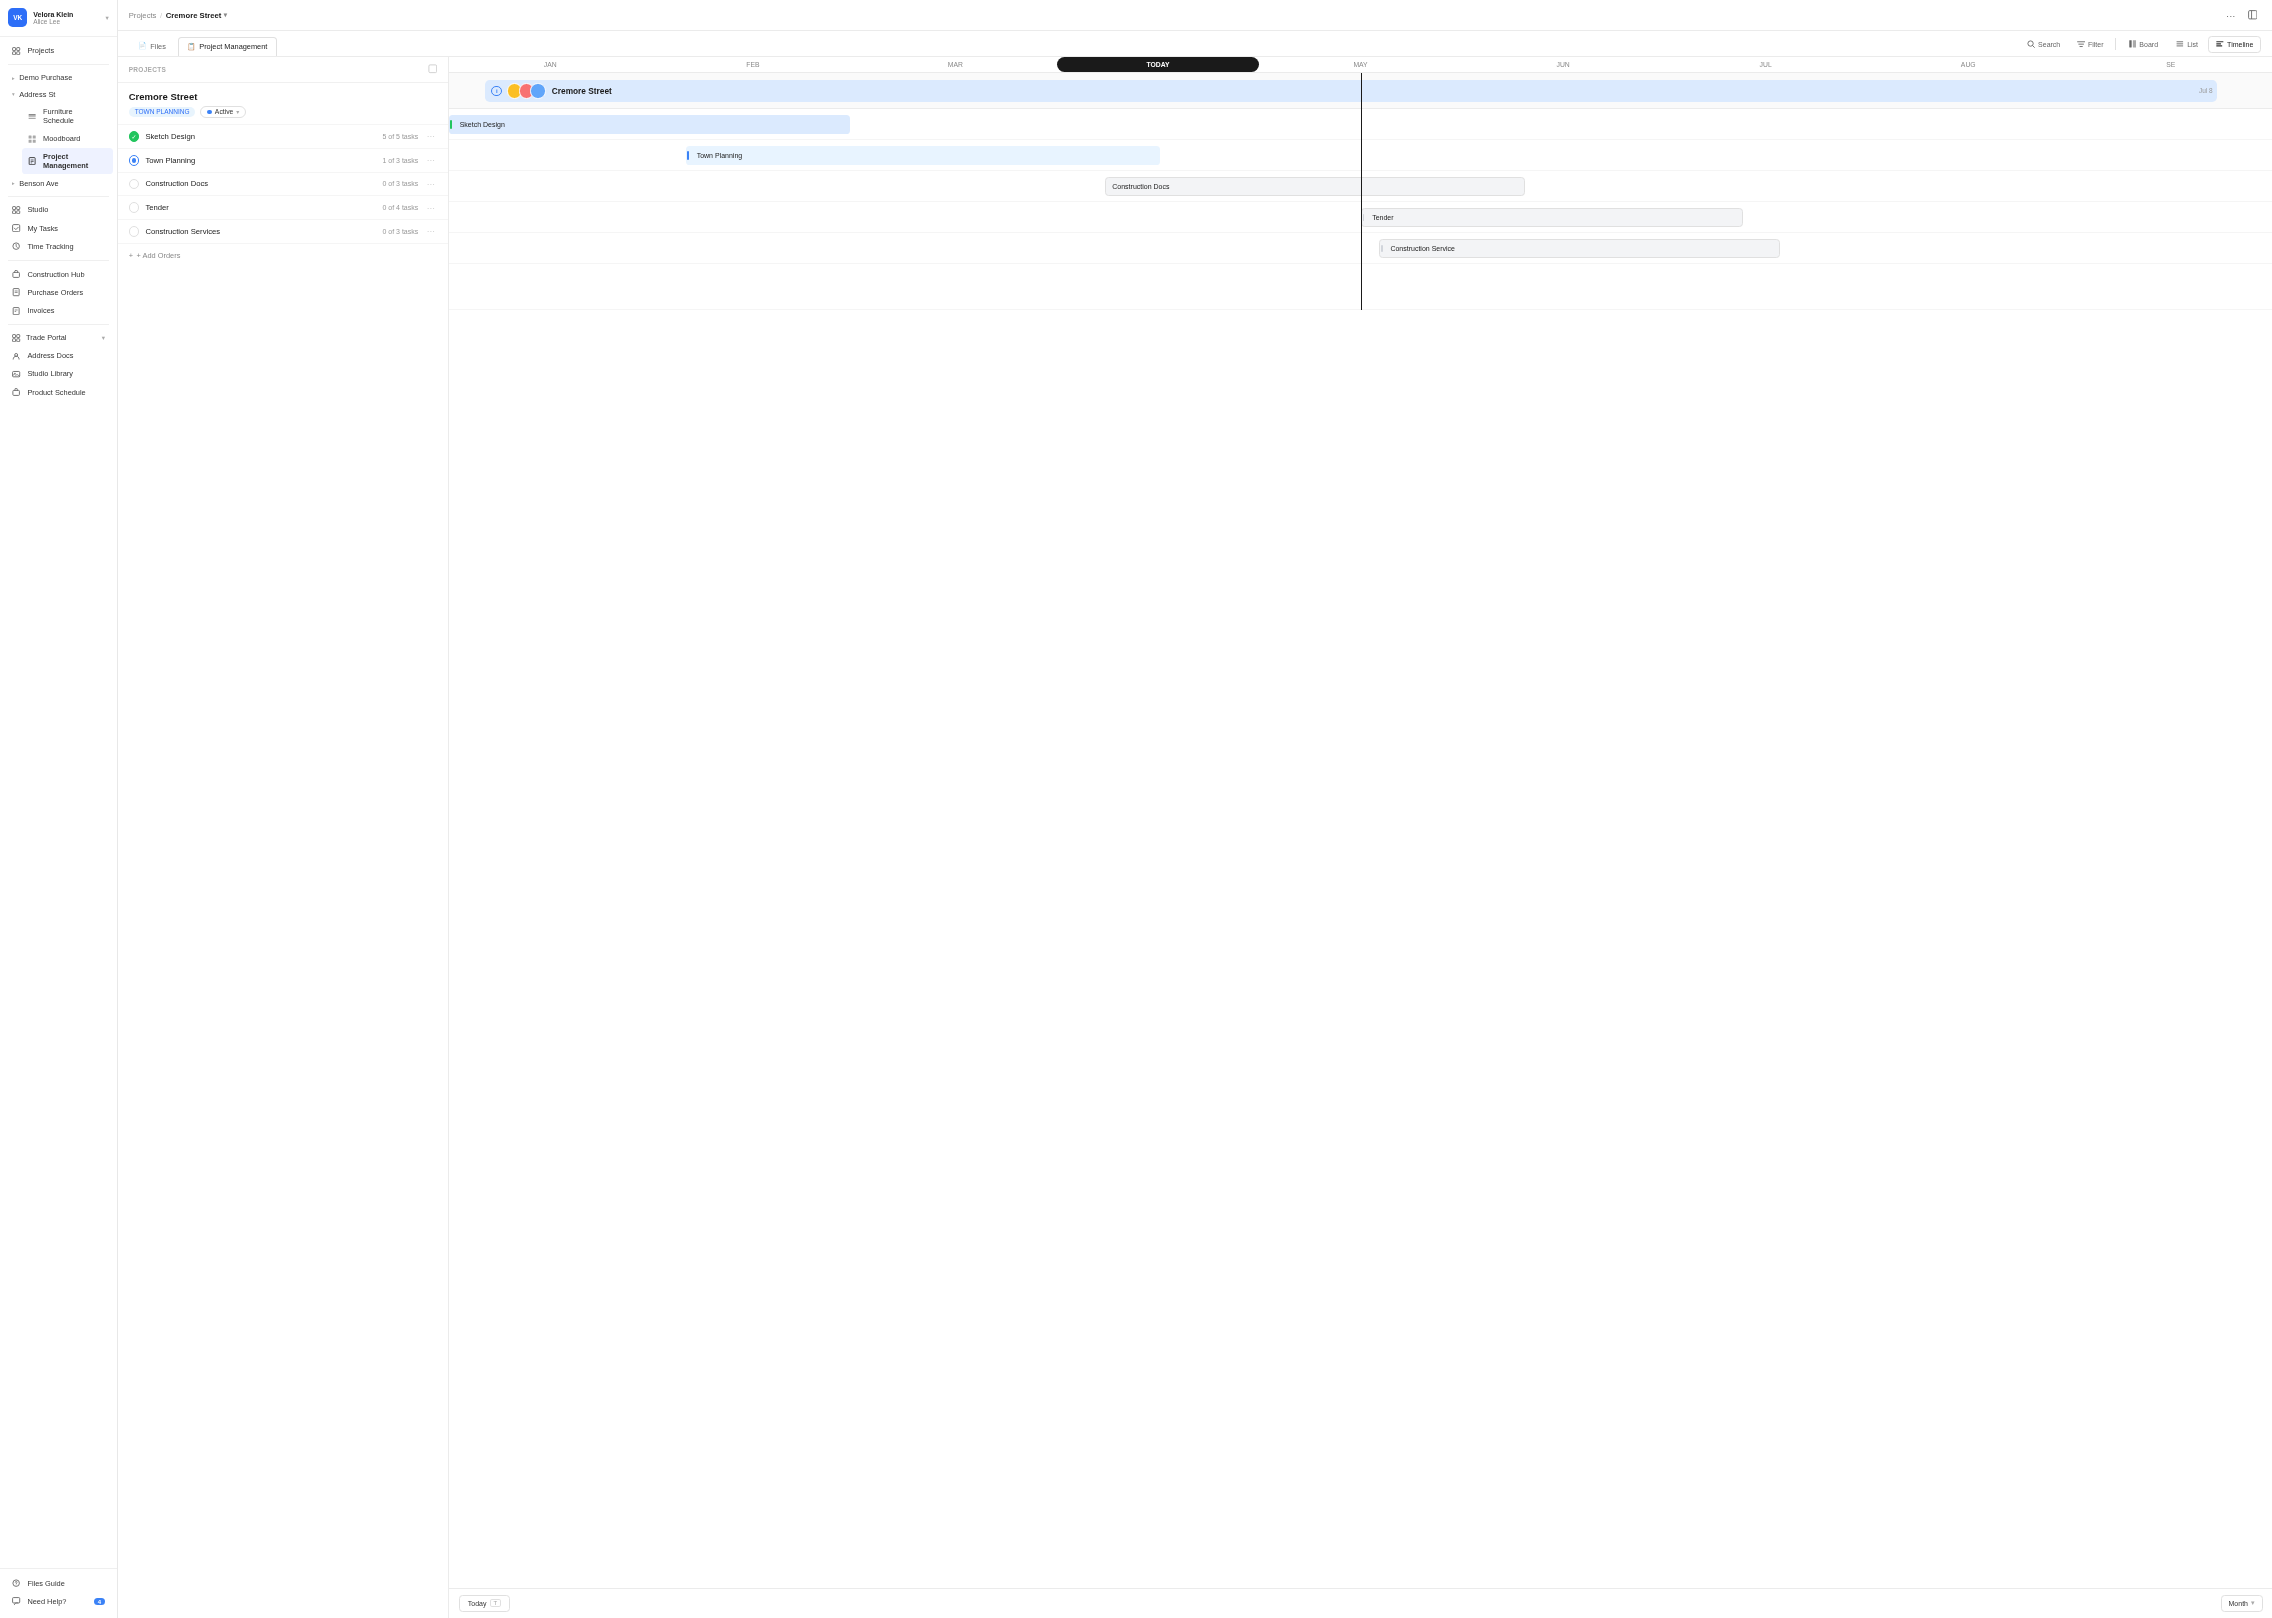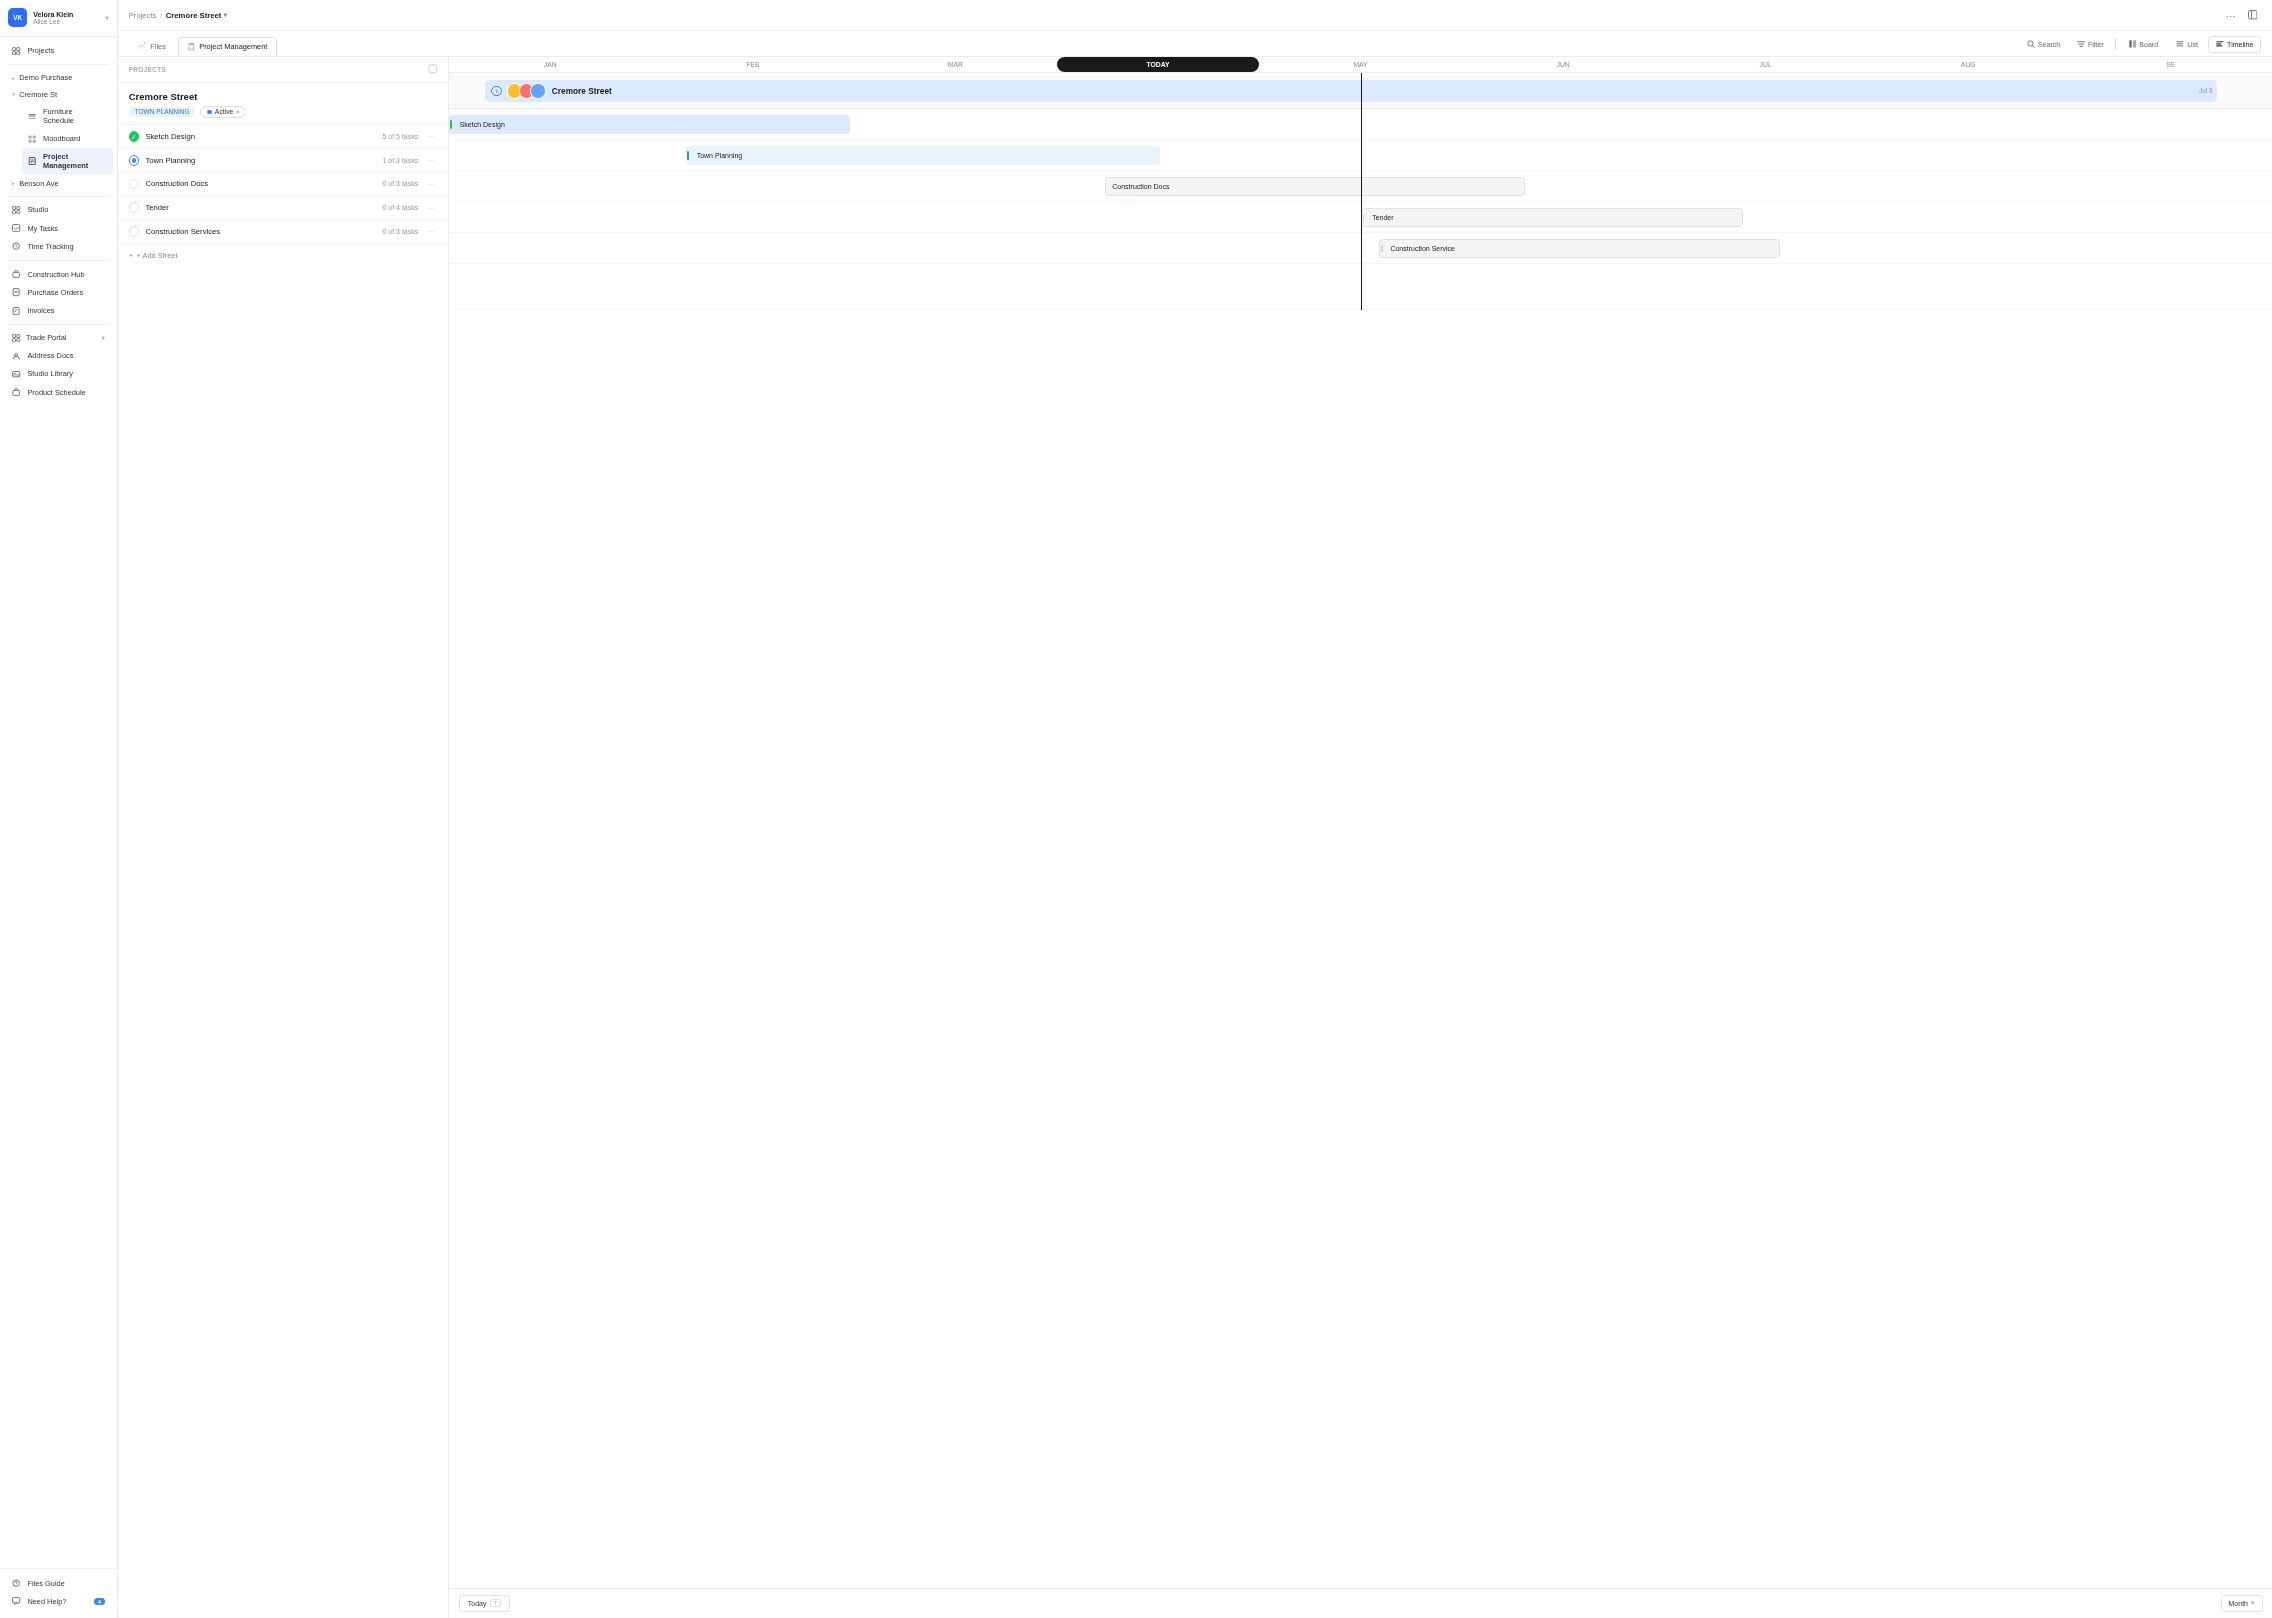--- a/index.html
+++ b/index.html
@@ -554,21 +554,21 @@
 
     <div class="sidebar-divider"></div>
 
     <div class="sidebar-group-header">
       <span class="sidebar-chevron">▸</span>
       <span>Demo Purchase</span>
     </div>
 
     <div class="sidebar-group-header">
       <span class="sidebar-chevron">▾</span>
-      <span>Cremore St</span>
+      <span>Address St</span>
     </div>
     <div class="sidebar-child">
       <div class="sidebar-item">
         <span class="sidebar-item-icon">
           <svg width="8.3" height="8.3" viewBox="0 0 14 14" fill="none">
               <rect x="1" y="4" width="12" height="2" rx="0.5" fill="#666"></rect>
               <rect x="1" y="7" width="12" height="2" rx="0.5" fill="#aaa"></rect>
               <rect x="1" y="10" width="12" height="2" rx="0.5" fill="#aaa"></rect>
             </svg>
         </span>
@@ -860,21 +860,21 @@
       </div>
       <div class="phase-item">
         <div class="phase-check"></div>
         <span class="phase-name">Construction Services</span>
         <span class="phase-tasks">0 of 3 tasks</span>
         <span class="phase-more">···</span>
       </div>
 
       <div class="add-phase">
         <span>+</span>
-        <span>+ Add Street</span>
+        <span>+ Add Orders</span>
       </div>
     </div>
 
     <div class="timeline-area">
 
       <div class="timeline-months">
         <div class="month-col">JAN</div>
         <div class="month-col">FEB</div>
         <div class="month-col">MAR</div>
         <div class="month-col today-col">TODAY</div>

